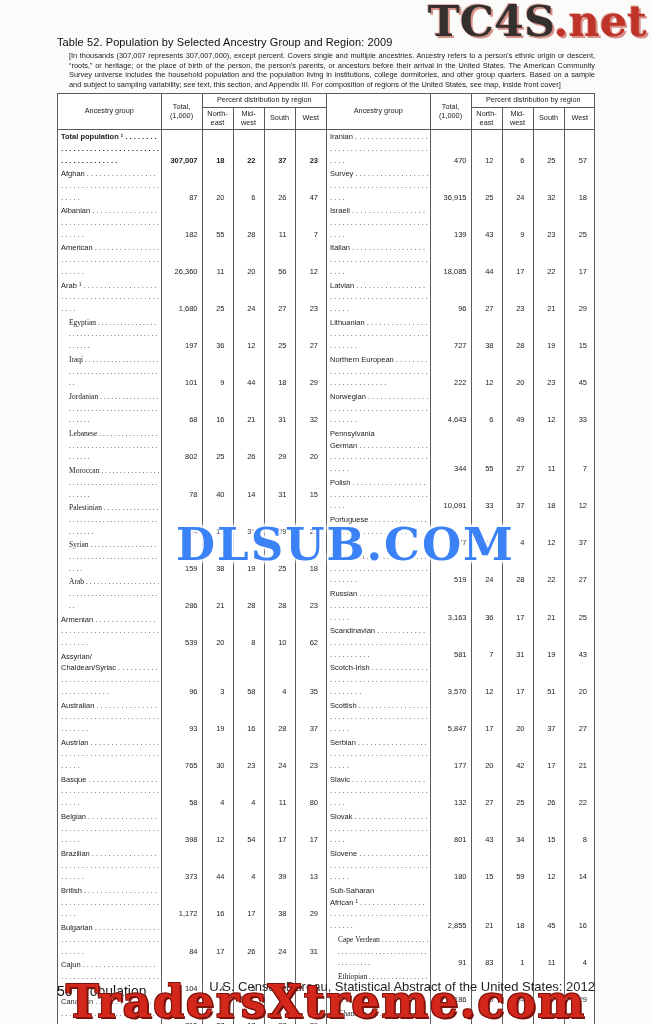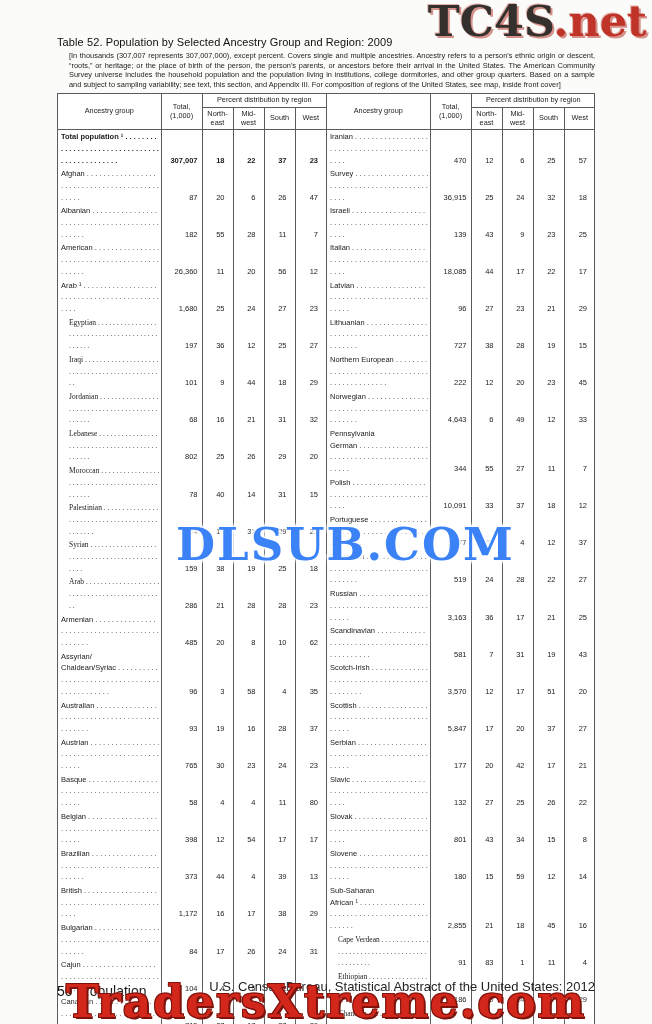--- a/index.html
+++ b/index.html
@@ -185,21 +185,21 @@
                 <tr>
                   <td class="name ind">Arab</td>
                   <td class="num tot">286</td>
                   <td class="num">21</td>
                   <td class="num">28</td>
                   <td class="num">28</td>
                   <td class="num">23</td>
                 </tr>
                 <tr>
                   <td class="name">Armenian</td>
-                  <td class="num tot">485</td>
+                  <td class="num tot">539</td>
                   <td class="num">20</td>
                   <td class="num">8</td>
                   <td class="num">10</td>
                   <td class="num">62</td>
                 </tr>
                 <tr>
                   <td class="name">Assyrian/
 Chaldean/Syriac</td>
                   <td class="num tot">96</td>
                   <td class="num">3</td>

